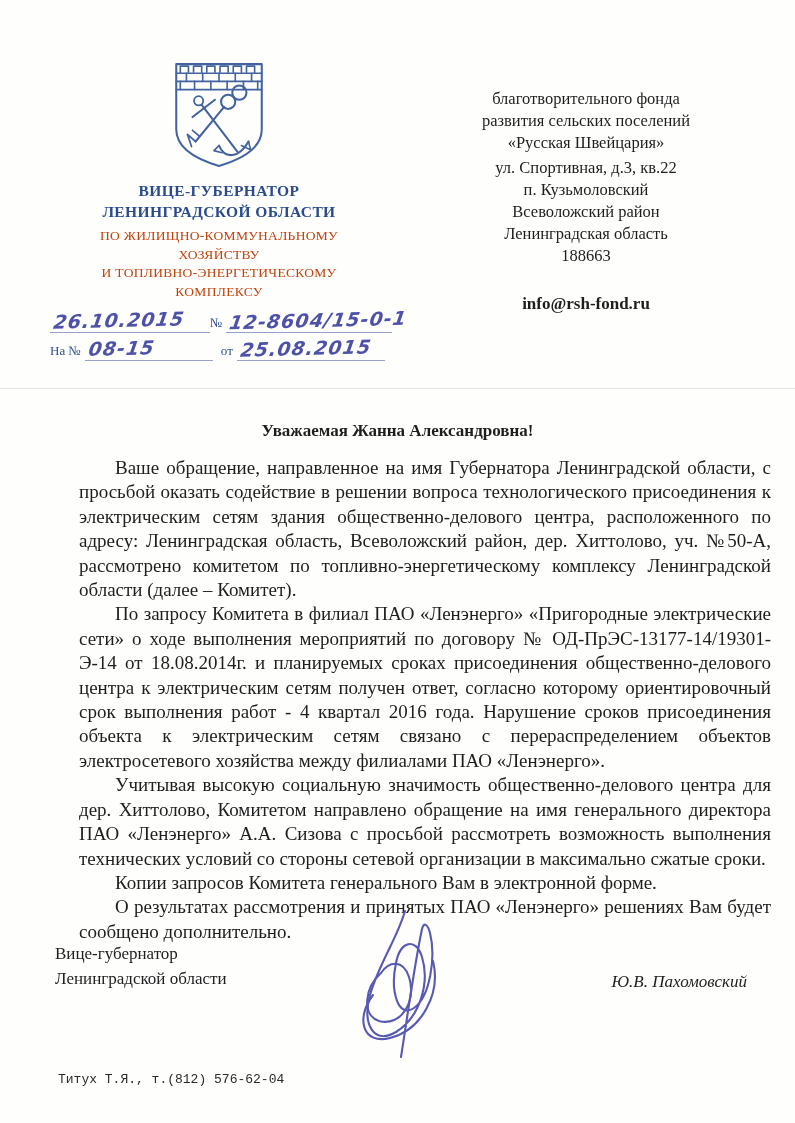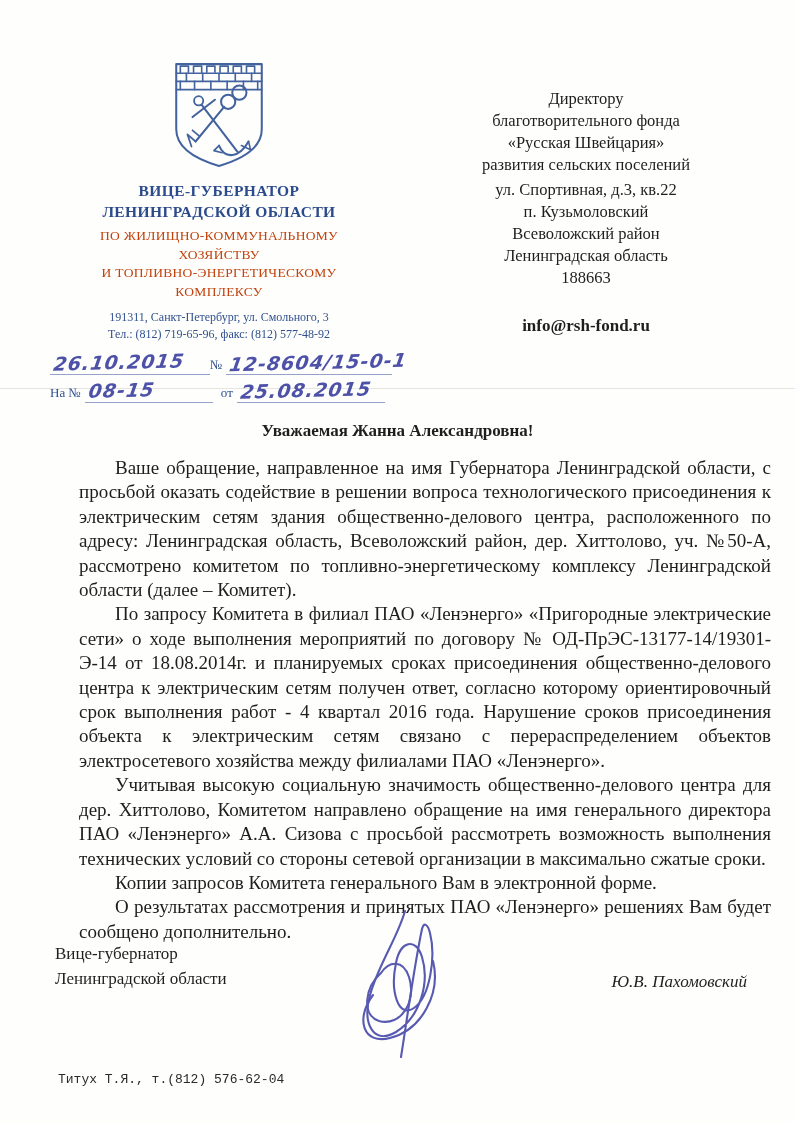--- a/index.html
+++ b/index.html
@@ -105,24 +105,20 @@
     <div class="lh-title">ВИЦЕ-ГУБЕРНАТОР</div>
     <div class="lh-title">ЛЕНИНГРАДСКОЙ ОБЛАСТИ</div>
 
     <div class="lh-sub">
       <div>ПО ЖИЛИЩНО-КОММУНАЛЬНОМУ</div>
       <div>ХОЗЯЙСТВУ</div>
       <div>И ТОПЛИВНО-ЭНЕРГЕТИЧЕСКОМУ</div>
       <div>КОМПЛЕКСУ</div>
     </div>
 
-    <div class="lh-addr">
-      <div>191311, Санкт-Петербург, ул. Смольного, 3</div>
-      <div>Тел.: (812) 719-65-96, факс: (812) 577-48-92</div>
-    </div>
 
     <div class="ref">
       <div class="ref-row">
         <span class="ref-field" style="width:152px;">
           <span class="hand">26.10.2015</span>
         </span>
         <span class="ref-label">№</span>
         <span class="ref-field" style="width:158px;">
           <span class="hand">12-8604/15-0-1</span>
         </span>
@@ -134,24 +130,23 @@
         </span>
         <span class="ref-label" style="padding-left:8px;">от</span>
         <span class="ref-field" style="width:140px;">
           <span class="hand">25.08.2015</span>
         </span>
       </div>
     </div>
   </div>
 
   <div class="rcpt">
-    <div>Директору</div>
     <div>благотворительного фонда</div>
+    <div>развития сельских поселений</div>
     <div>«Русская Швейцария»</div>
-    <div>развития сельских поселений</div>
     <div class="rcpt-addr">
       <div>ул. Спортивная, д.3, кв.22</div>
       <div>п. Кузьмоловский</div>
       <div>Всеволожский район</div>
       <div>Ленинградская область</div>
       <div>188663</div>
     </div>
     <div class="rcpt-email">info@rsh-fond.ru</div>
   </div>
 

